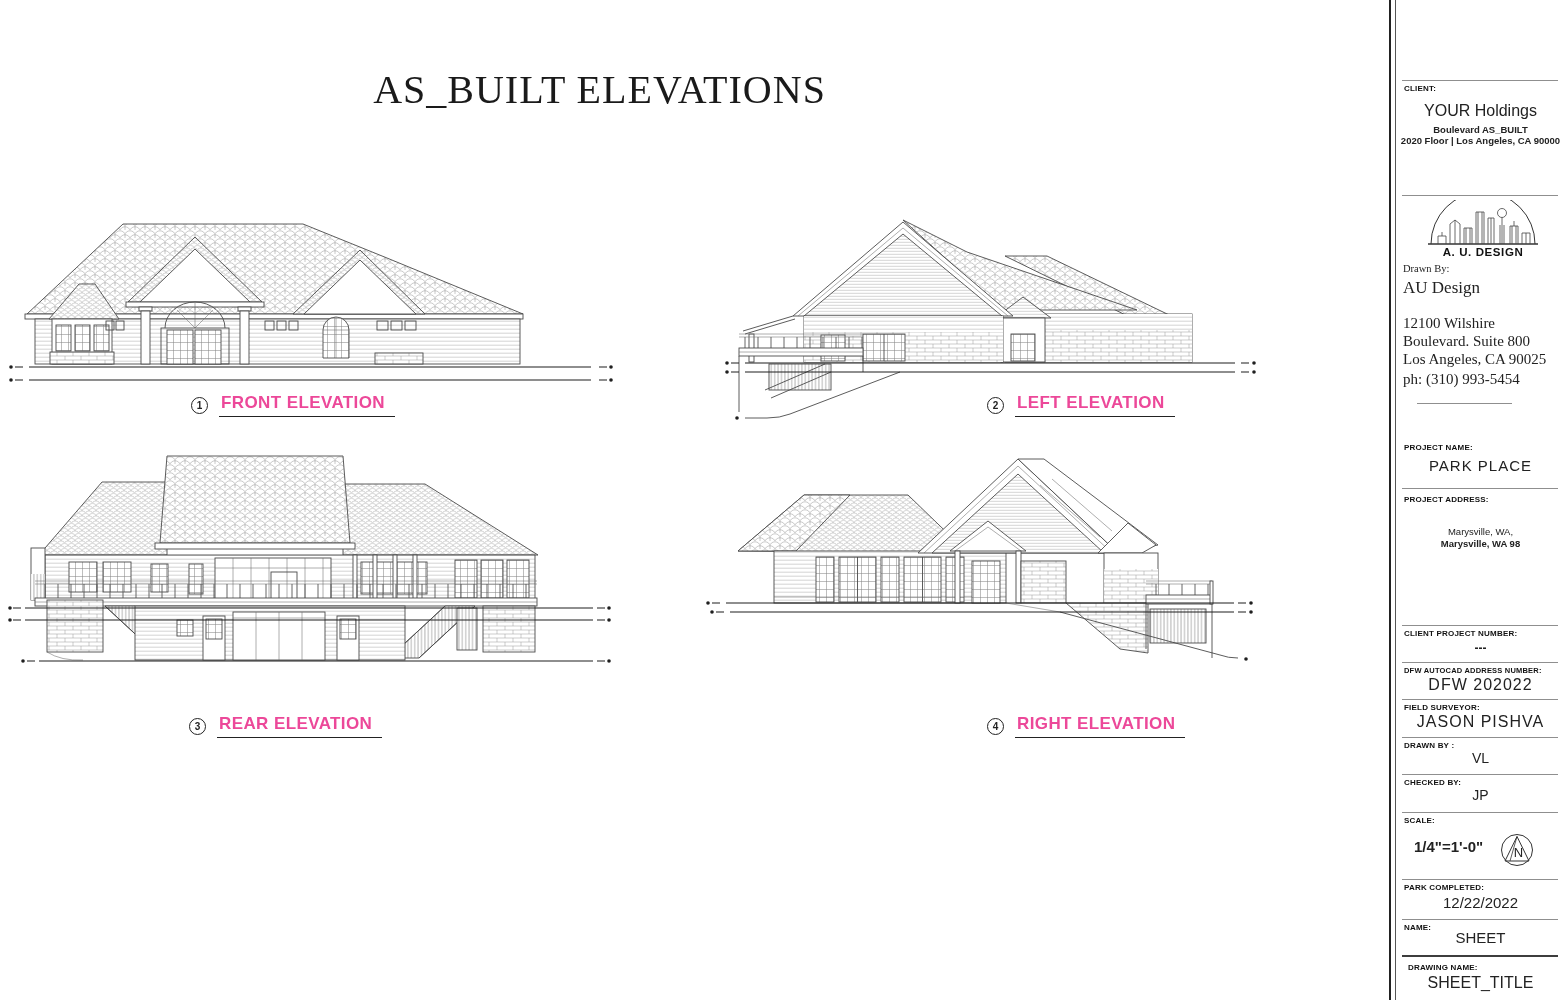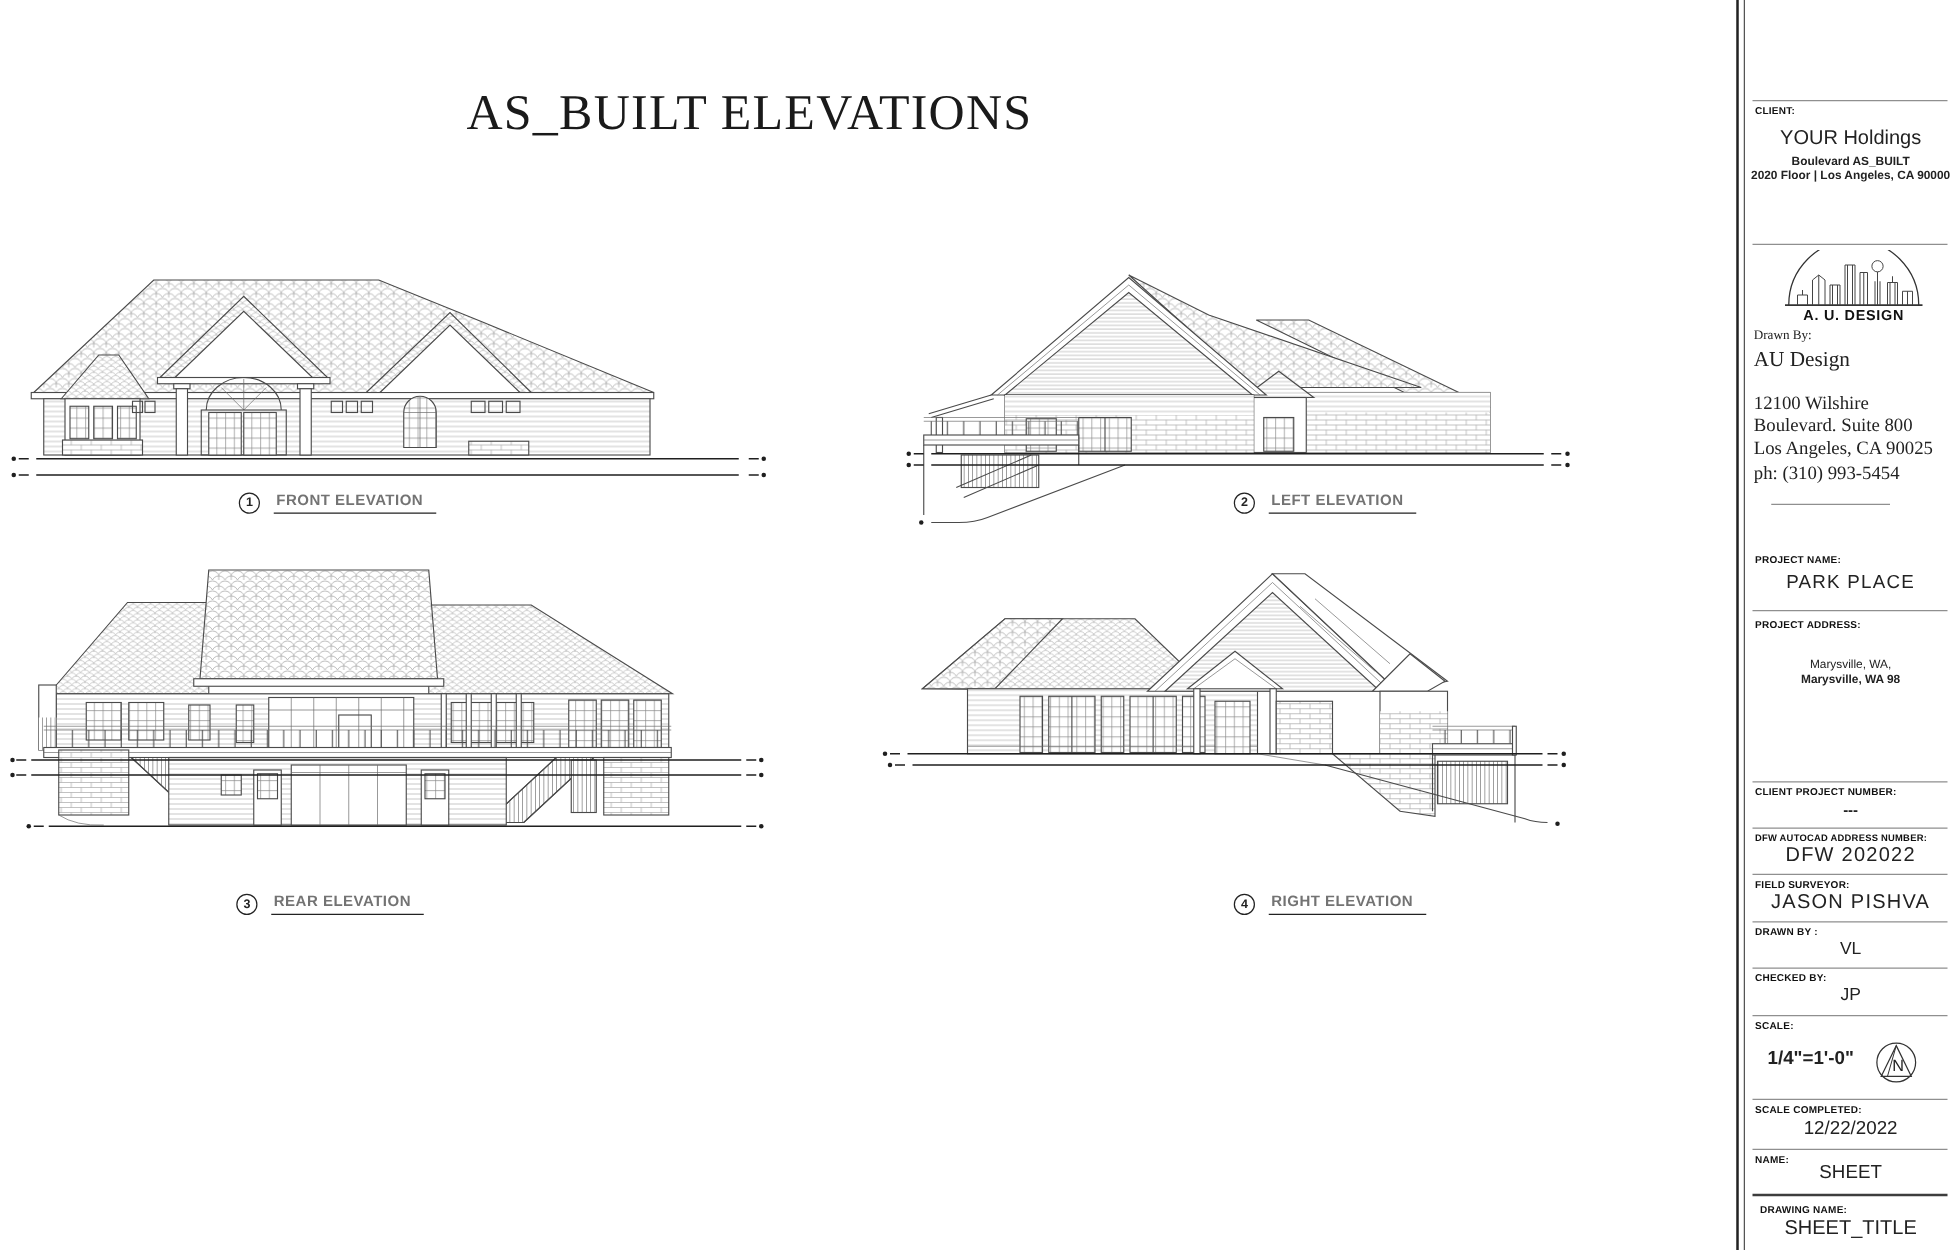--- a/index.html
+++ b/index.html
@@ -5,21 +5,21 @@
   html,body{margin:0;padding:0;background:#e8e8e8;}
   #app{position:relative;width:1564px;height:1000px;background:#ffffff;overflow:hidden;
        font-family:"Liberation Sans",sans-serif;}
   
   .sheet-title{position:absolute;left:12px;top:66px;width:1119px;text-align:center;
     font-family:"Liberation Serif",serif;font-size:40px;letter-spacing:1px;color:#1a1a1a;margin-left:28px;}
   .elabel{position:absolute;display:flex;align-items:center;gap:11px;}
   .enum{width:17px;height:17px;border:1.4px solid #222;border-radius:50%;
     display:flex;align-items:center;justify-content:center;
     font-size:10px;font-weight:bold;color:#222;box-sizing:border-box;}
-  .etext{font-size:12px;font-weight:bold;letter-spacing:.4px;color:#737373;
+  .etext{font-size:17px;font-weight:bold;letter-spacing:.4px;color:#ec4899;
     border-bottom:1.7px solid #222;padding:0 10px 3px 2px;}
   svg.draw{position:absolute;overflow:visible;}
   .ln{stroke:#4a4a4a;stroke-width:.9;fill:none;}
   .sh{stroke:#4a4a4a;stroke-width:.9;}
   .t{stroke:#6a6a6a;stroke-width:.55;fill:none;}
   .g{stroke:#1f1f1f;stroke-width:1.1;fill:none;}
   .dot{fill:#1f1f1f;stroke:none;}
   
   .vline1{position:absolute;left:1389px;top:0;width:2px;height:1000px;background:#222;}
   .vline2{position:absolute;left:1395px;top:0;width:1px;height:1000px;background:#555;}
@@ -395,21 +395,21 @@
   <div class="tb-label" style="top:816px">SCALE:</div>
   <div class="tb-left" style="top:838px;left:1414px;font-size:15px;font-weight:bold">1/4"=1'-0"</div>
   <svg style="position:absolute;left:1499px;top:832px" width="36" height="36" viewBox="0 0 36 36">
     <circle cx="18" cy="18" r="15.5" fill="none" stroke="#333" stroke-width="1"></circle>
     <path d="M18,4.5 L30,29 H6 Z" fill="none" stroke="#333" stroke-width="1"></path>
     <path d="M18,4.5 L11,29" fill="none" stroke="#333" stroke-width="0.8"></path>
     <text x="19.5" y="25" font-size="13" font-family="Liberation Sans, sans-serif" fill="#222" text-anchor="middle">N</text>
   </svg>
 
   <div class="sep" style="top:879px"></div>
-  <div class="tb-label" style="top:883px">SCALE COMPLETED:</div>
+  <div class="tb-label" style="top:883px">PARK COMPLETED:</div>
   <div class="tb-center" style="top:894px;font-size:15px">12/22/2022</div>
 
   <div class="sep" style="top:919px"></div>
   <div class="tb-label" style="top:923px">NAME:</div>
   <div class="tb-center" style="top:929px;font-size:15px">SHEET</div>
 
   <div class="sep thick" style="top:955px"></div>
   <div class="tb-label" style="top:963px;left:1408px">DRAWING NAME:</div>
   <div class="tb-center" style="top:974px;font-size:16px">SHEET_TITLE</div>
 

